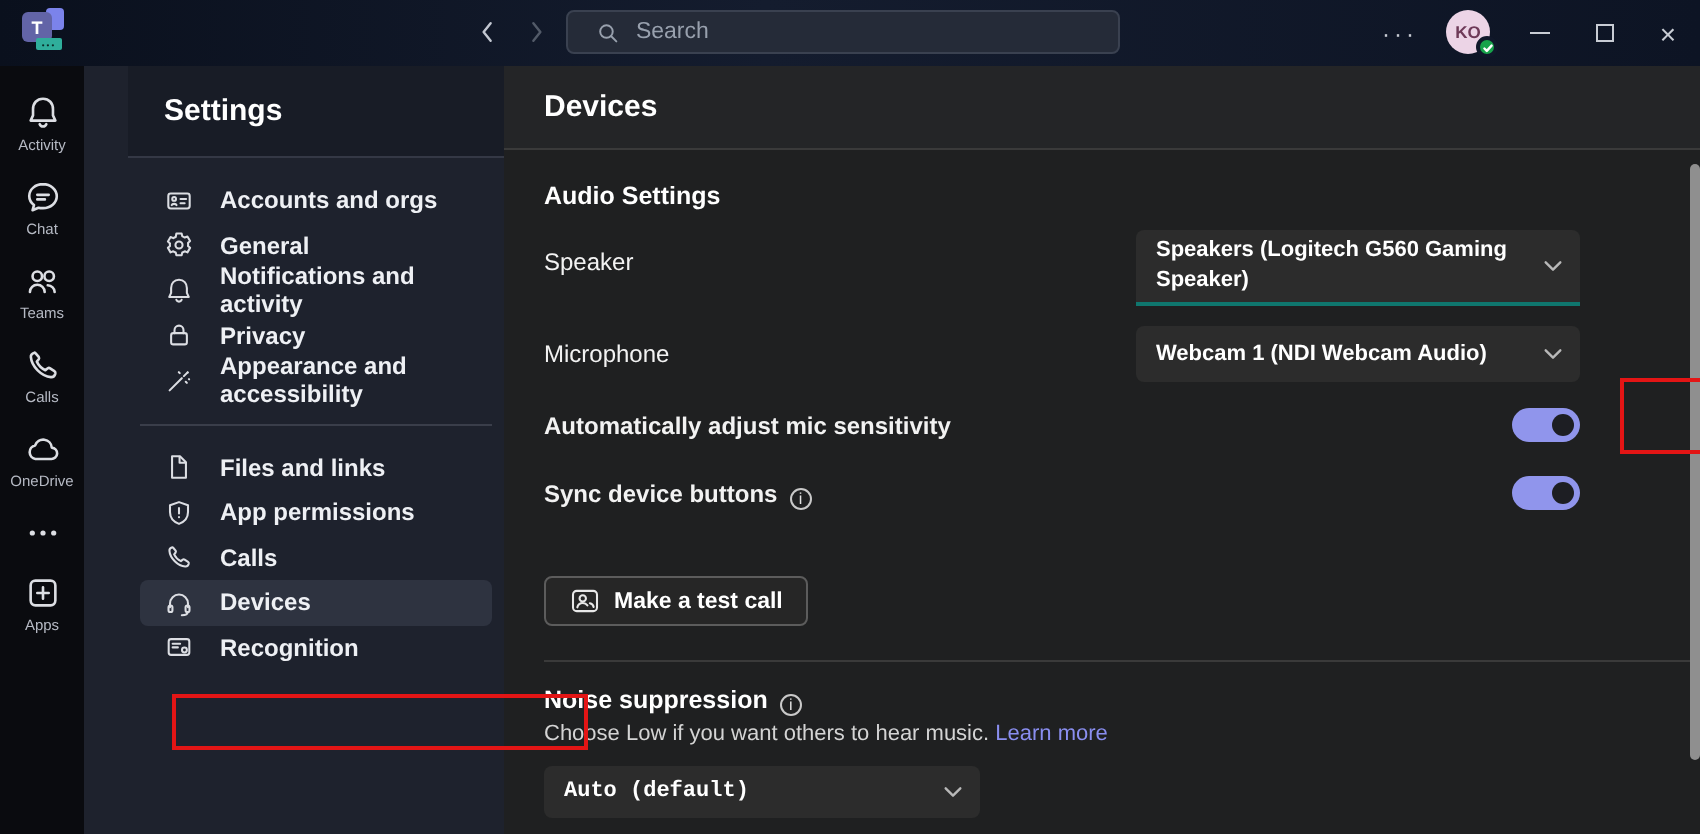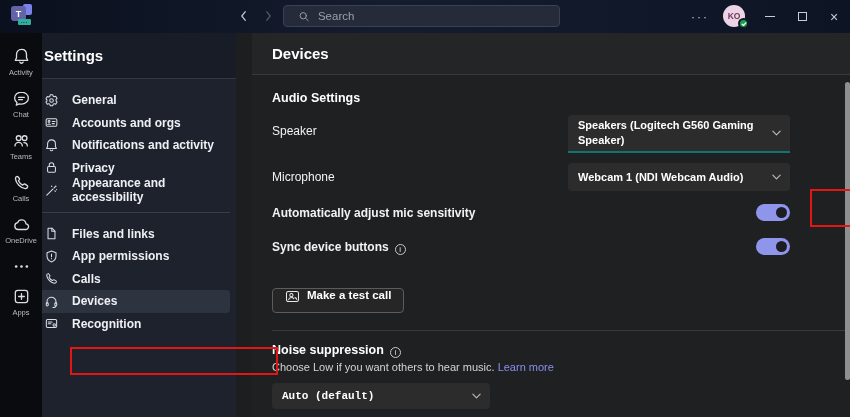--- a/index.html
+++ b/index.html
@@ -36,21 +36,21 @@
   .close-x { font-size:14px; line-height:1; }
 
   
   .rail { position:absolute; left:0; top:33px; width:42px; bottom:0; background:#0a0b0f; padding-top:8px; z-index:2; }
   .rail-item { height:42px; display:flex; flex-direction:column; align-items:center; justify-content:center; gap:2px;
                color:#c3c7d0; cursor:pointer; }
   .rail-item .lbl { font-size:7.5px; color:#b6bac4; }
   .rail-item.dots { height:30px; }
 
   
-  .sidebar { position:absolute; left:26px; top:33px; width:210px; bottom:0; background:#1e222d; z-index:1; }
+  .sidebar { position:absolute; left:42px; top:33px; width:210px; bottom:0; background:#1e222d; z-index:1;padding-left:22px; }
   .sidebar-header { height:46px; line-height:46px; padding-left:18px; background:#181c26;
                     border-bottom:1px solid #343845; color:#fff; font-size:15px; font-weight:bold; }
   .side-list { padding-top:10px; }
   .side-item { height:22.5px; margin:0 6px; padding-left:12px; border-radius:4px; display:flex; align-items:center;
                gap:13px; color:#eef0f4; font-size:12px; font-weight:600; cursor:pointer; }
   .side-item.selected { background:#2e3340; }
   .side-item svg { flex:0 0 auto; }
   .group-divider { height:1px; background:#3a3e4a; margin:10px 6px; }
 
   
@@ -73,21 +73,21 @@
   .toggle::after { content:""; position:absolute; top:3px; width:11px; height:11px; border-radius:50%; background:#1d1e23; }
   .toggle[data-state="on"]::after { right:3px; }
   .tg1 { left:504px; top:171px; }
   .tg2 { left:504px; top:205px; }
 
   .info { display:inline-flex; align-items:center; justify-content:center; width:11px; height:11px;
           border:1px solid #c9c9c9; border-radius:50%; font-size:8px; color:#e3e3e3; margin-left:6px;
           vertical-align:-1px; font-weight:normal; }
 
   .test-btn { position:absolute; left:20px; top:255px; height:25px; padding:0 12px; display:inline-flex;
-              align-items:flex-start; gap:7px; background:#262626; border:1px solid #5c5c5c; border-radius:4px;
+              align-items:center; gap:7px; background:#262626; border:1px solid #5c5c5c; border-radius:4px;
               color:#fff; font-size:11.5px; font-weight:bold; cursor:pointer; }
 
   .hr2 { position:absolute; left:20px; top:297px; width:573px; height:1px; background:#3a3a3a; }
 
   .noise-title { position:absolute; left:20px; top:310px; color:#fff; font-size:12.5px; font-weight:bold; }
   .noise-desc { position:absolute; left:20px; top:328px; color:#d4d4d4; font-size:11px; }
   .noise-desc a { color:#8a8ef0; text-decoration:none; cursor:pointer; }
 
   .scrollbar { position:absolute; left:593px; top:49px; width:5px; height:298px; background:#8f8f8f; border-radius:3px; cursor:pointer; }
 
@@ -195,33 +195,33 @@
           <path d="M8 5.6v4.8M5.6 8h4.8"></path>
         </svg>
       <span class="lbl">Apps</span>
     </div>
   </div>
 
   <div class="sidebar">
     <div class="sidebar-header">Settings</div>
     <div class="side-list">
       <div class="side-item">
+        <svg width="15" height="15" viewBox="0 0 16 16" fill="none" stroke="#dcdee3" stroke-width="1.1" stroke-linecap="round" stroke-linejoin="round">
+            <rect x="2.3" y="4" width="11.4" height="8" rx="1.3"></rect>
+            <circle cx="5.4" cy="6.9" r="1"></circle>
+            <path d="M4.1 10.2c.3-.9 2.3-.9 2.6 0M8.8 6.9h3M8.8 9.2h2.2"></path>
+          </svg>
+        <span>Accounts and orgs</span>
+      </div>
+      <div class="side-item">
         <svg width="15" height="15" viewBox="0 0 16 16" fill="none" stroke="#dcdee3" stroke-width="1.1" stroke-linejoin="round">
             <path d="M6.6 1.9h2.8l.35 1.5c.45.15.9.36 1.3.62l1.45-.55 1.4 2.4-1.1 1.05c.05.25.07.51.07.78s-.02.53-.07.78l1.1 1.05-1.4 2.4-1.45-.55c-.4.26-.85.47-1.3.62l-.35 1.5H6.6l-.35-1.5c-.45-.15-.9-.36-1.3-.62l-1.45.55-1.4-2.4 1.1-1.05A4.9 4.9 0 0 1 3.13 8c0-.27.02-.53.07-.78L2.1 6.17l1.4-2.4 1.45.55c.4-.26.85-.47 1.3-.62z"></path>
             <circle cx="8" cy="8" r="1.9"></circle>
           </svg>
         <span>General</span>
-      </div>
-      <div class="side-item">
-        <svg width="15" height="15" viewBox="0 0 16 16" fill="none" stroke="#dcdee3" stroke-width="1.1" stroke-linecap="round" stroke-linejoin="round">
-            <rect x="2.3" y="4" width="11.4" height="8" rx="1.3"></rect>
-            <circle cx="5.4" cy="6.9" r="1"></circle>
-            <path d="M4.1 10.2c.3-.9 2.3-.9 2.6 0M8.8 6.9h3M8.8 9.2h2.2"></path>
-          </svg>
-        <span>Accounts and orgs</span>
       </div>
       <div class="side-item">
         <svg width="15" height="15" viewBox="0 0 16 16" fill="none" stroke="#dcdee3" stroke-width="1.1" stroke-linecap="round" stroke-linejoin="round">
             <path d="M8 2c-2.6 0-4.2 1.9-4.2 4.4V9l-1 2.2h10.4L12.2 9V6.4C12.2 3.9 10.6 2 8 2z"></path>
             <path d="M6.6 12.7a1.5 1.5 0 0 0 2.8 0"></path>
           </svg>
         <span>Notifications and activity</span>
       </div>
       <div class="side-item">
         <svg width="15" height="15" viewBox="0 0 16 16" fill="none" stroke="#dcdee3" stroke-width="1.1" stroke-linecap="round" stroke-linejoin="round">

